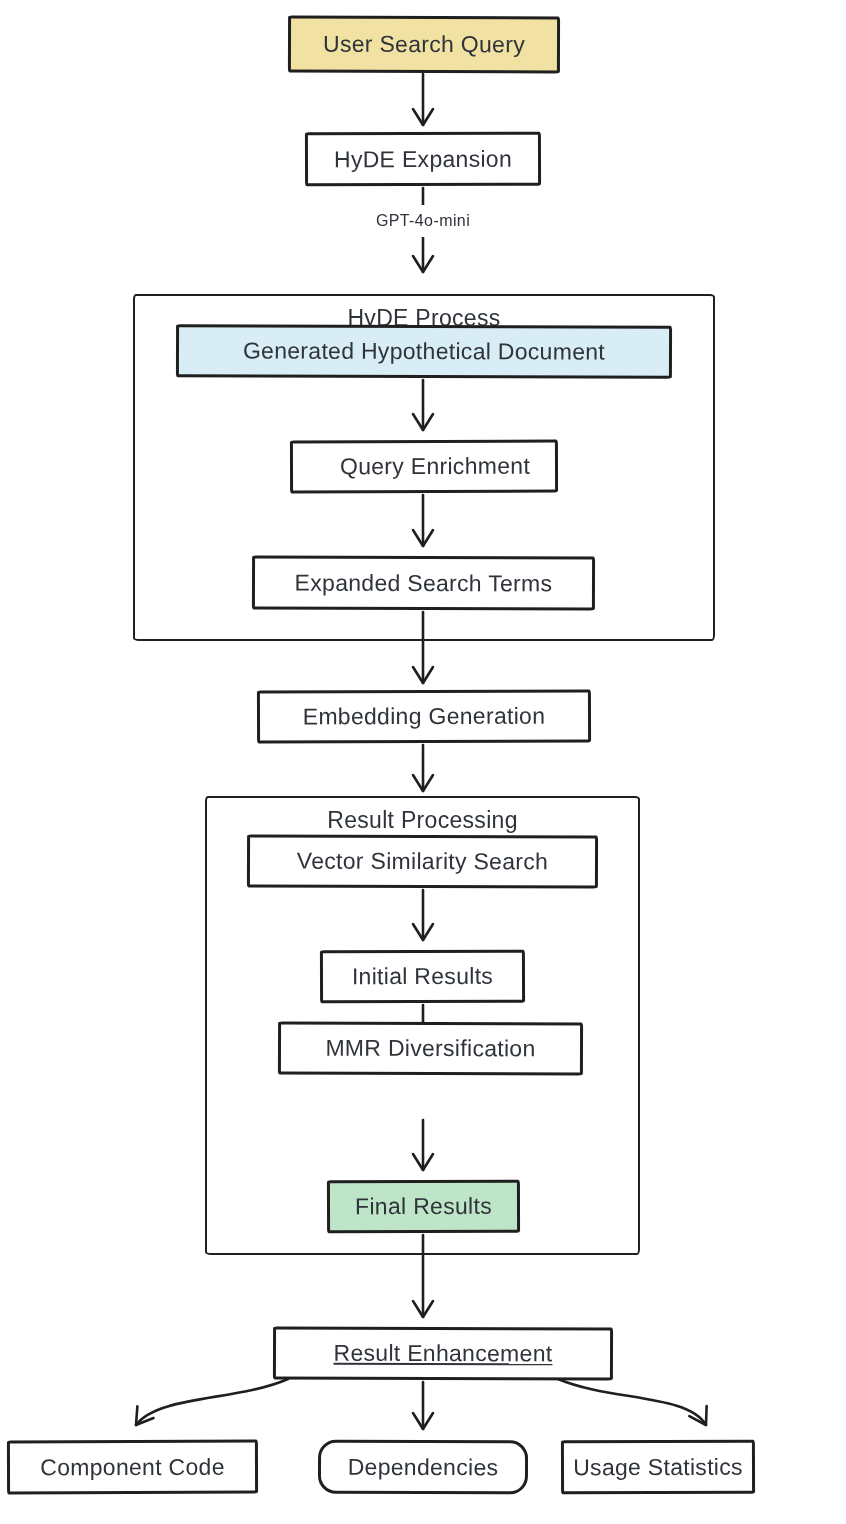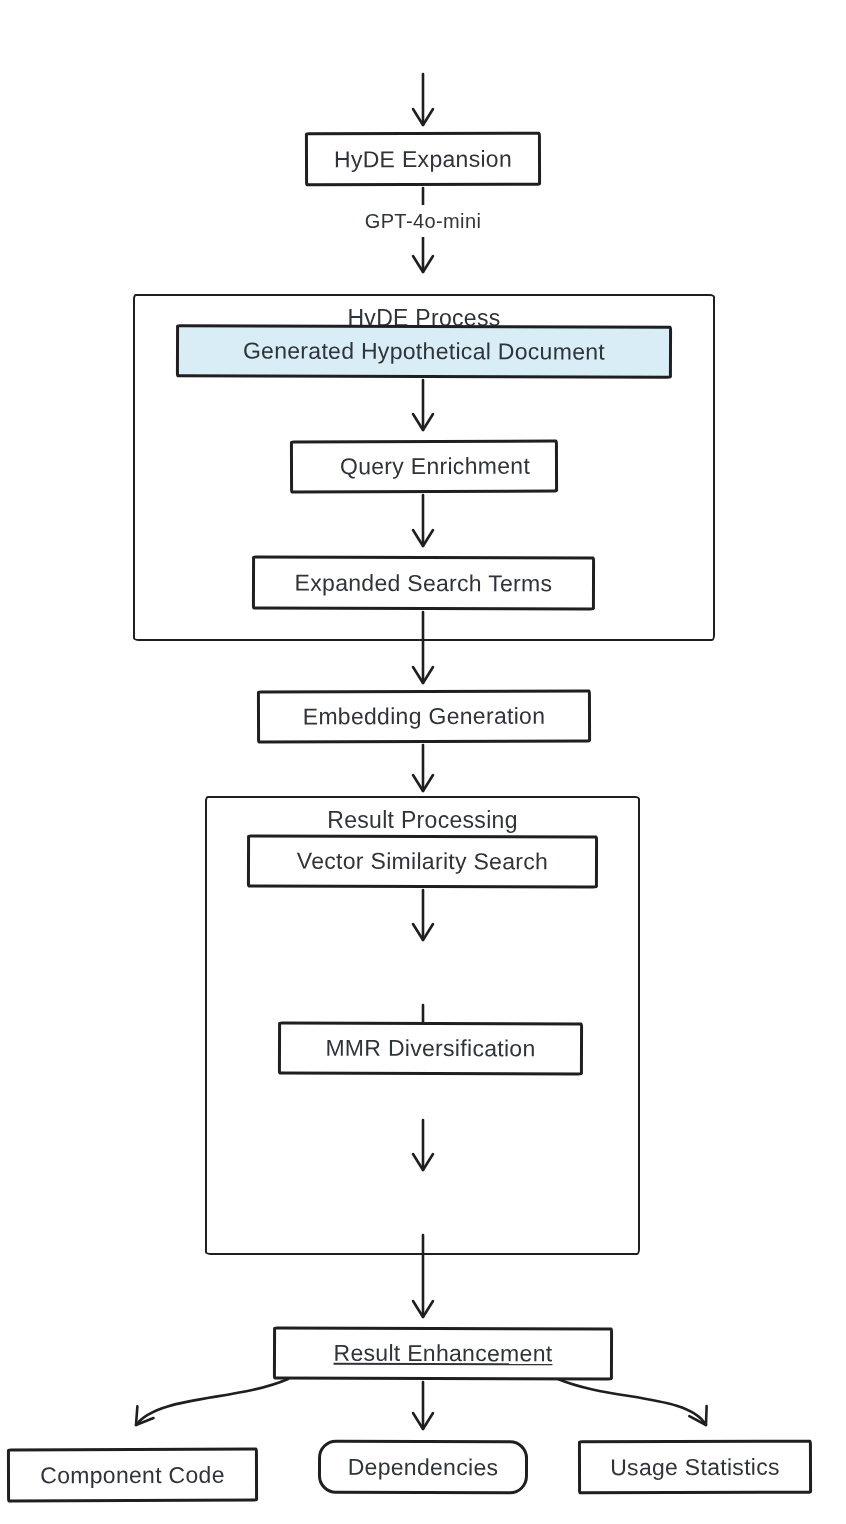--- a/index.html
+++ b/index.html
@@ -56,21 +56,21 @@
     letter-spacing:.3px;
     text-align:center;
     color:var(--text);
   }
   .tilt-a{transform:rotate(.18deg);}
   .tilt-b{transform:rotate(-.18deg);}
   .edge-label{
     position:absolute;
     background:#ffffff;
     text-align:center;
-    font-size:20px;
+    font-size:16px;
     letter-spacing:.4px;
     color:var(--text);
     line-height:32px;
   }
 </style>
 </head>
 <body>
 
 <div class="canvas">
 
@@ -96,20 +96,23 @@
     <path d="M423 745 L423 791" marker-end="url(#vhead)"></path>
     <path d="M423 890 L423 940" marker-end="url(#vhead)"></path>
     <path d="M423 1005 L423 1055" marker-end="url(#vhead)"></path>
     <path d="M423 1120 L423 1170" marker-end="url(#vhead)"></path>
     <path d="M423 1235 L423 1317" marker-end="url(#vhead)"></path>
     <path d="M423 1382 L423 1429" marker-end="url(#vhead)"></path>
     <path d="M288 1379 C 238 1401, 158 1395, 136 1425" marker-end="url(#vhead)"></path>
     <path d="M558 1379 C 610 1401, 688 1394, 706 1425" marker-end="url(#vhead)"></path>
   </svg>
 
+  <div class="node tilt-a" style="left: 288px; top: 16px; width: 272px; height: 57px; background-color: rgb(241, 226, 163);">
+    <span>User Search Query</span>
+  </div>
 
   <div class="node tilt-b" style="left:305px;top:132px;width:236px;height:54px;">
     <span>HyDE Expansion</span>
   </div>
 
   <div class="edge-label" style="left:333px;top:205px;width:180px;height:32px;">GPT-4o-mini</div>
 
   <div class="node tilt-a" style="left: 176px; top: 325px; width: 496px; height: 53px; background-color: rgb(216, 237, 245);">
     <span>Generated Hypothetical Document</span>
   </div>
@@ -123,35 +126,41 @@
   </div>
 
   <div class="node tilt-b" style="left:257px;top:690px;width:334px;height:53px;">
     <span>Embedding Generation</span>
   </div>
 
   <div class="node tilt-a" style="left:247px;top:835px;width:351px;height:53px;">
     <span>Vector Similarity Search</span>
   </div>
 
+  <div class="node tilt-b" style="left:320px;top:950px;width:205px;height:53px;">
+    <span>Initial Results</span>
+  </div>
 
   <div class="node tilt-a" style="left:278px;top:1022px;width:305px;height:53px;text-align:right;">
     <span>MMR Diversification</span>
   </div>
 
+  <div class="node tilt-b" style="left: 327px; top: 1180px; width: 193px; height: 53px; background-color: rgb(191, 229, 201);">
+    <span>Final Results</span>
+  </div>
 
   <div class="node tilt-a" style="left:273px;top:1327px;width:340px;height:53px;text-decoration:underline;">
     <span>Result Enhancement</span>
   </div>
 
-  <div class="node tilt-b" style="left:7px;top:1440px;width:251px;height:54px;margin-top:8px;">
+  <div class="node tilt-b" style="left:7px;top:1440px;width:251px;height:54px;">
     <span>Component Code</span>
   </div>
 
   <div class="node tilt-a" style="left:318px;top:1440px;width:210px;height:54px;border-radius:18px;">
     <span>Dependencies</span>
   </div>
 
-  <div class="node tilt-b" style="left:578px;top:1440px;width:234px;height:54px;">
+  <div class="node tilt-b" style="left:561px;top:1440px;width:194px;height:54px;">
     <span>Usage Statistics</span>
   </div>
 
 </div>
 
 </body></html>

